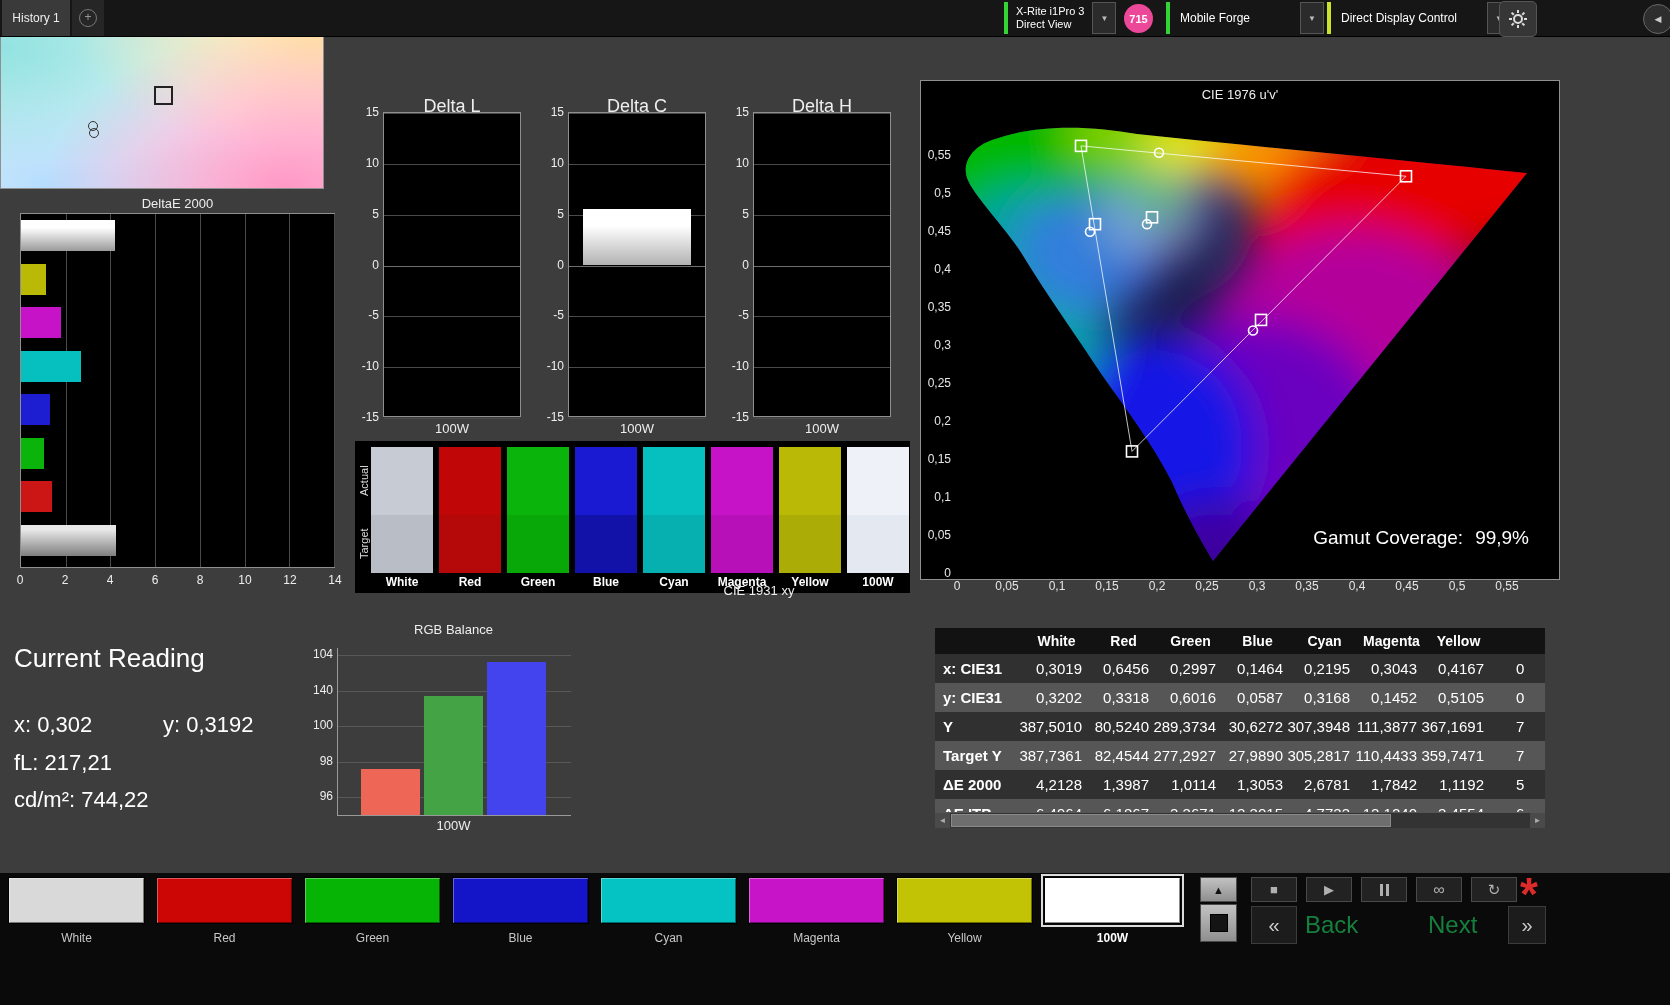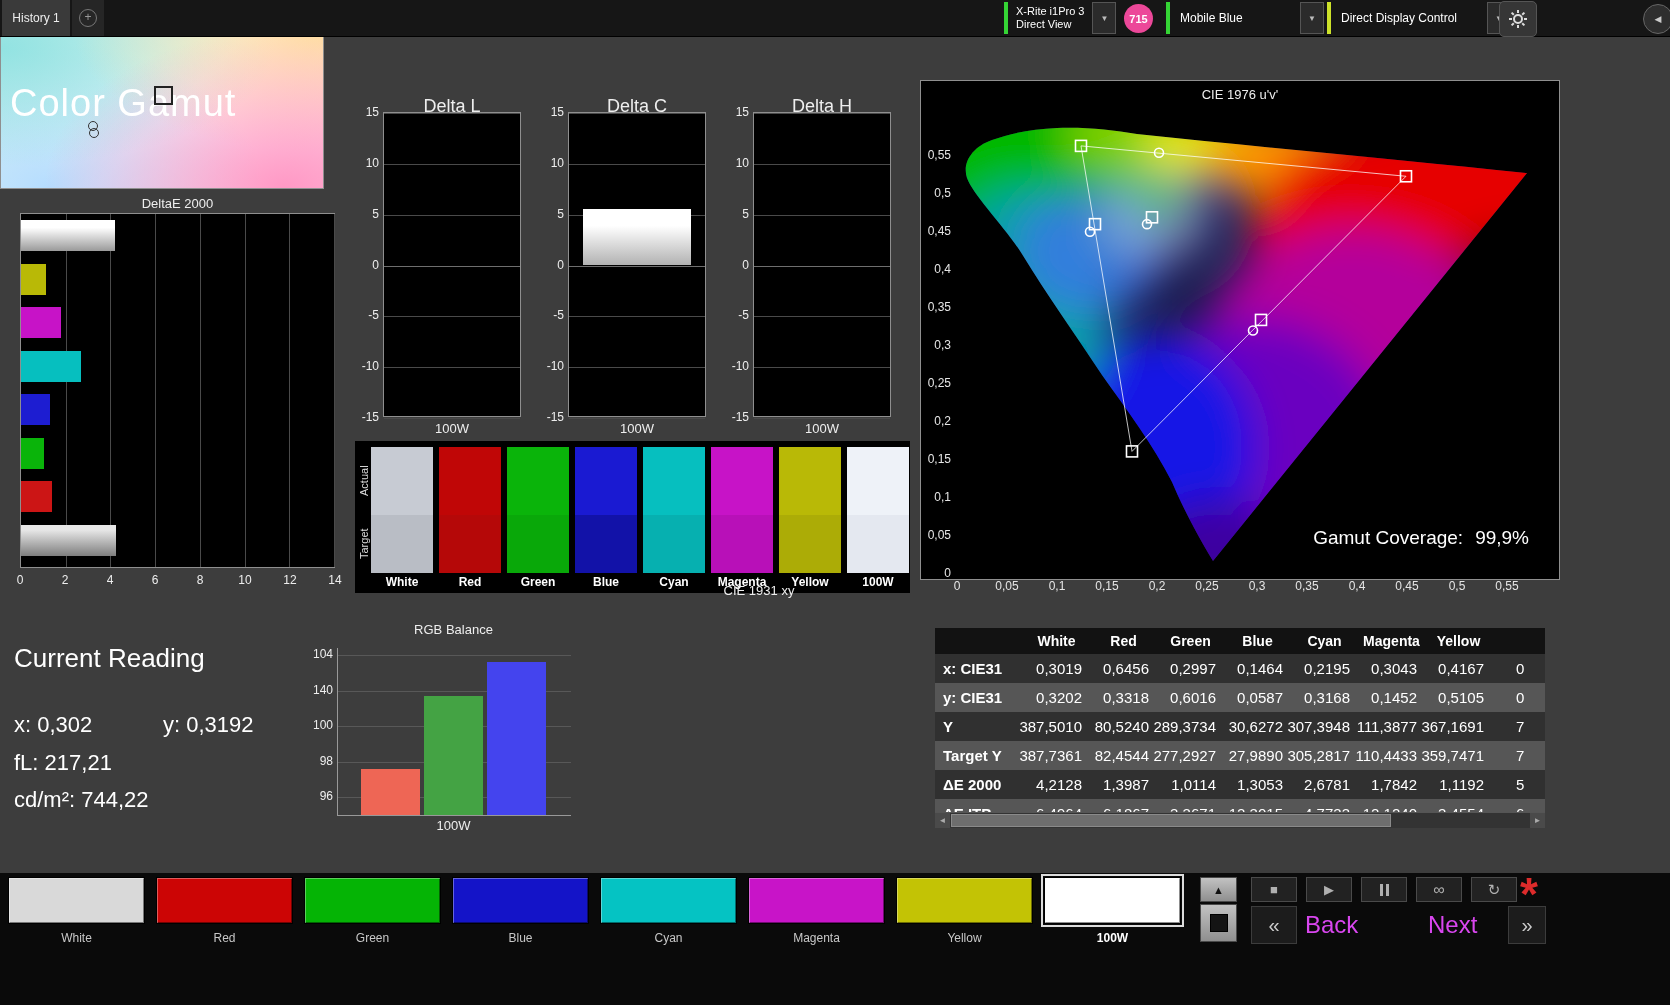--- a/index.html
+++ b/index.html
@@ -130,21 +130,21 @@
   #btn-up{left:1200px;top:4px;width:37px;height:25px;font-size:11px;}
   #btn-win{left:1200px;top:31px;width:37px;height:38px;}
   .winicon{width:16px;height:16px;background:#141414;border:1px solid #000;}
   .fbtn{position:absolute;top:4px;width:46px;height:25px;background:#222;border:1px solid #4a4a4a;
        color:#b0b0b0;display:flex;align-items:center;justify-content:center;font-size:13px;box-sizing:border-box;}
   .pauseicon{display:inline-block;position:relative;width:13px;height:12px;}
   .pauseicon::before,.pauseicon::after{content:"";position:absolute;top:0;width:3px;height:12px;background:#b0b0b0;}
   .pauseicon::before{left:2px;} .pauseicon::after{right:2px;}
   .navsym{position:absolute;top:33px;width:46px;height:38px;background:#1c1c1c;border:1px solid #3c3c3c;
        color:#ccc;font-size:20px;display:flex;align-items:center;justify-content:center;box-sizing:border-box;}
-  .navlab{position:absolute;top:33px;height:38px;line-height:38px;font-size:24px;color:#d946ef;}
+  .navlab{position:absolute;top:33px;height:38px;line-height:38px;font-size:24px;color:#15803d;}
   #asterisk{position:absolute;left:1520px;top:-4px;font-size:46px;font-weight:bold;color:#dd2b2b;line-height:50px;}
 </style>
 </head>
 <body>
 
 <div id="app">
 
   <div id="topbar">
     <div class="tab" id="tab-history">
       <span>History 1</span>
@@ -159,21 +159,21 @@
         <div>X-Rite i1Pro 3</div>
         <div>Direct View</div>
       </div>
       <span class="chevbtn">▼</span>
     </div>
 
     <div id="badge">715</div>
 
     <div class="tb-block" style="left:1166px;">
       <span class="ind green"></span>
-      <div class="tb-text1" style="width:110px;">Mobile Blue</div>
+      <div class="tb-text1" style="width:110px;">Mobile Forge</div>
       <span class="chevbtn">▼</span>
     </div>
 
     <div class="tb-block" style="left:1327px;">
       <span class="ind yellow"></span>
       <div class="tb-text1" style="width:136px;">Direct Display Control</div>
       <span class="chevbtn">▼</span>
     </div>
 
     <div id="gear-btn">
@@ -189,21 +189,20 @@
           <line x1="3.6" y1="16.4" x2="5.8" y2="14.2"></line>
             <line x1="14.2" y1="5.8" x2="16.4" y2="3.6"></line>
         </g>
       </svg>
     </div>
     <div id="collapse-btn">
       <span>◀</span>
     </div>
   </div>
 
-  <div id="page-title">Color Gamut</div>
 
   <div class="chart-title" id="deltae-title">DeltaE 2000</div>
   <div class="panel" id="deltae-plot">
       <div class="vgrid" style="left: 14.2857%;"></div>
       <div class="vgrid" style="left: 28.5714%;"></div>
       <div class="vgrid" style="left: 42.8571%;"></div>
       <div class="vgrid" style="left: 57.1429%;"></div>
       <div class="vgrid" style="left: 71.4286%;"></div>
       <div class="vgrid" style="left: 85.7143%;"></div>
       <div class="vgrid" style="left: 100%;"></div>

